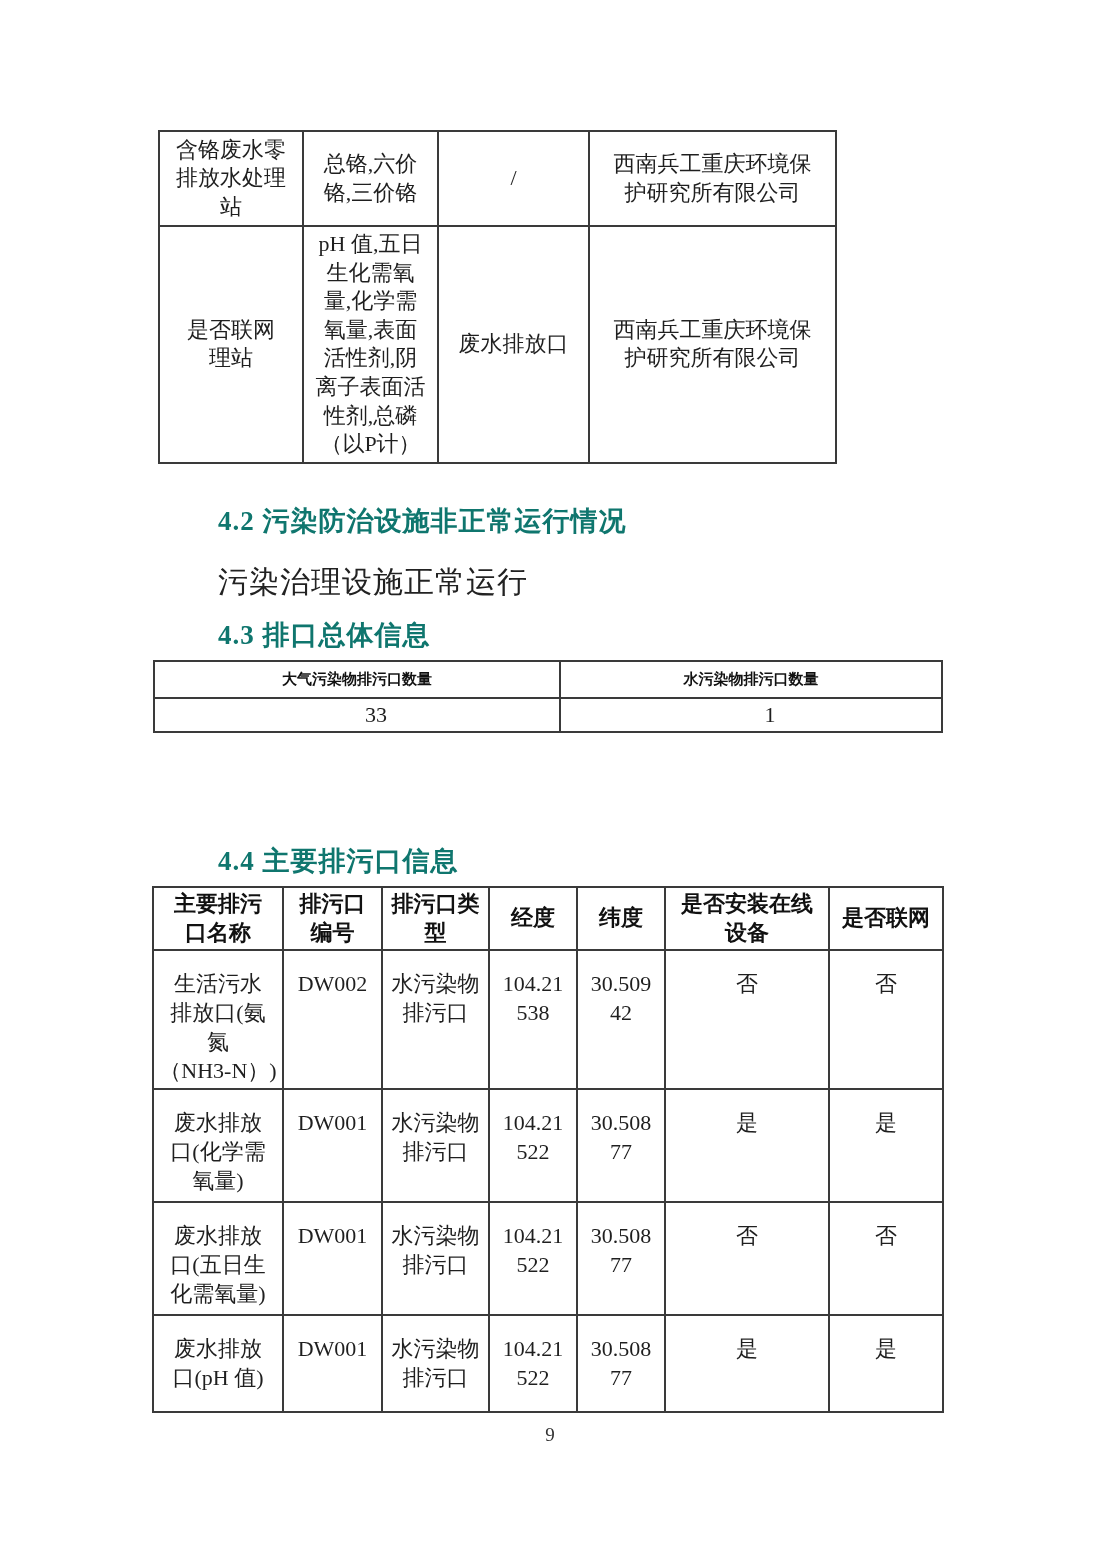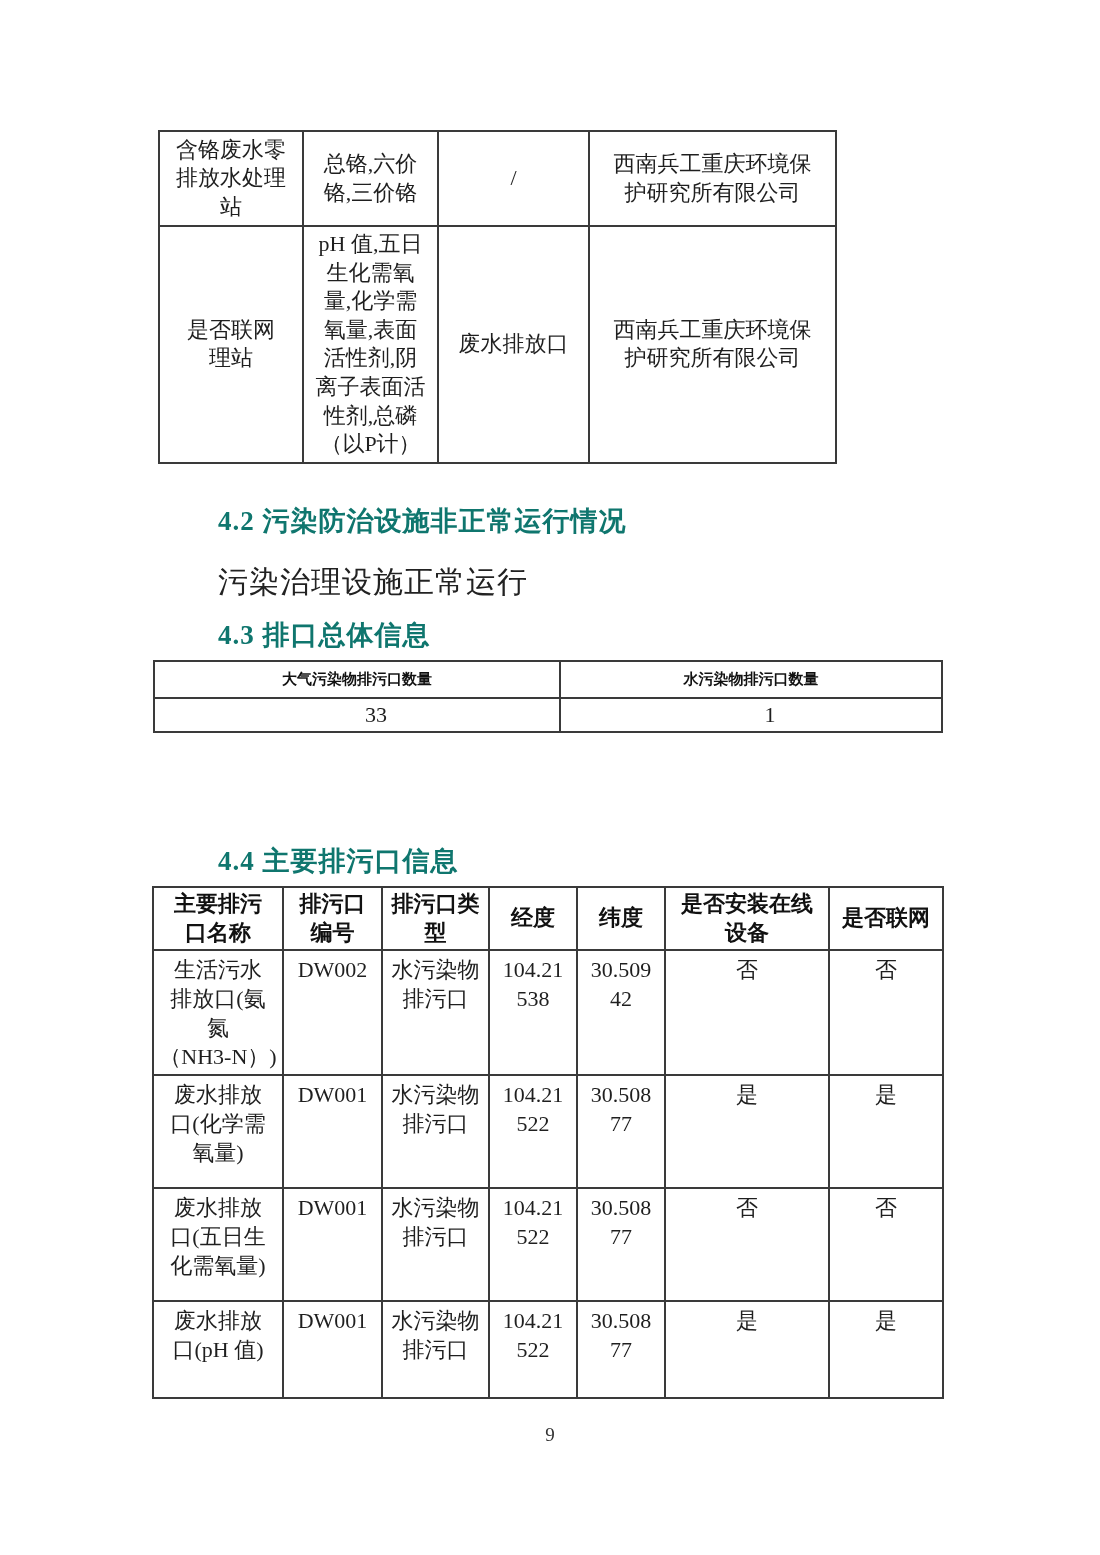--- a/index.html
+++ b/index.html
@@ -32,21 +32,21 @@
     font-weight:700;font-size:15px;height:37px;vertical-align:middle;color:#111;
   }
   .t-43 td{font-size:22px;height:34px;vertical-align:middle;padding-left:43px;}
   
   .t-44{width:790px;}
   .t-44 th{
     font-family:"Liberation Sans","DejaVu Sans",sans-serif;
     font-weight:700;font-size:22px;line-height:1.3;height:63px;
     vertical-align:middle;color:#111;padding:2px 3px;
   }
-  .t-44 td{font-size:22px;line-height:1.32;vertical-align:top;padding-top:4px;margin-top:44px;}
+  .t-44 td{font-size:22px;line-height:1.32;vertical-align:top;padding-top:18px;margin-top:44px;}
   .t-44 .r1{height:114px;}
   .t-44 .r2{height:113px;}
   .t-44 .r3{height:113px;}
   .t-44 .r4{height:97px;}
   .page-num{
     left:0;right:0;text-align:center;top:1424px;font-size:19px;color:#333;
   }
 </style>
 </head>
 <body>

